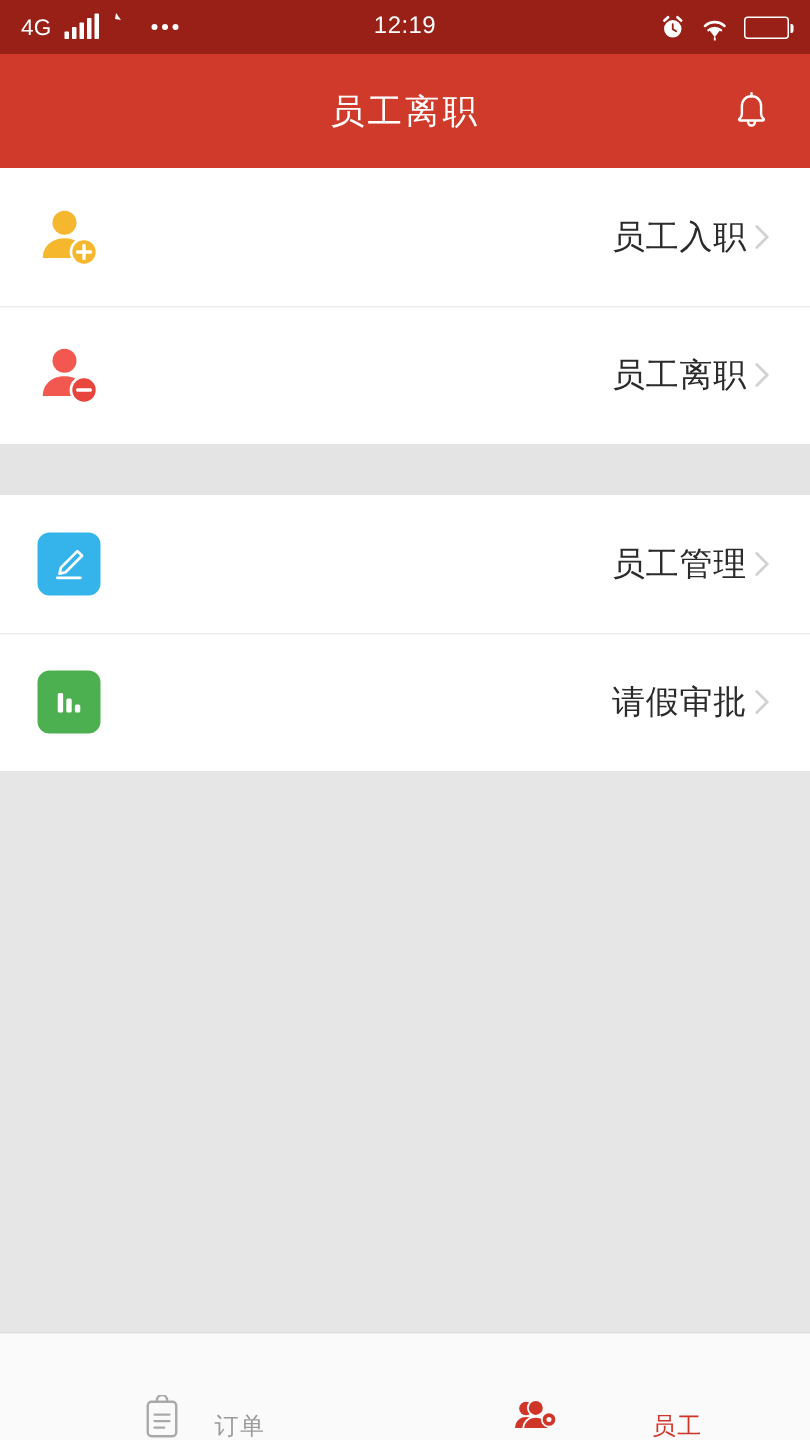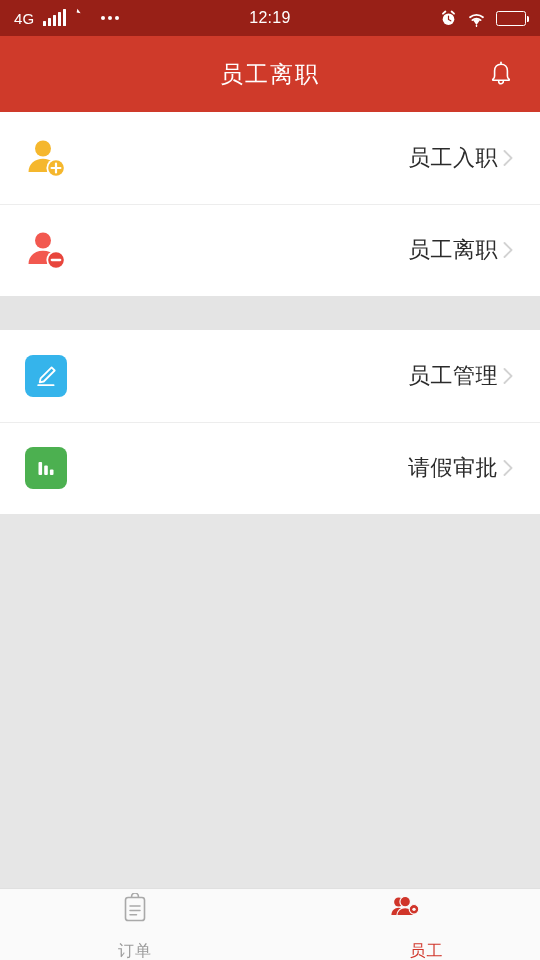--- a/index.html
+++ b/index.html
@@ -256,22 +256,21 @@
     flex: 0 0 72px;
     height: 72px;
     background: #fafafa;
     border-top: 1px solid #e0e0e0;
     display: flex;
     box-sizing: border-box;
   }
   .tab {
     flex: 1 1 0;
     display: flex;
-    flex-direction: column;
-    align-items: center;
+    align-items: flex-end;
     justify-content: center;
     gap: 20px;
     padding-top: 3px;
   }
   .tab-icon {
     width: 30px;
     height: 30px;
     display: flex;
     align-items: center;
     justify-content: center;

